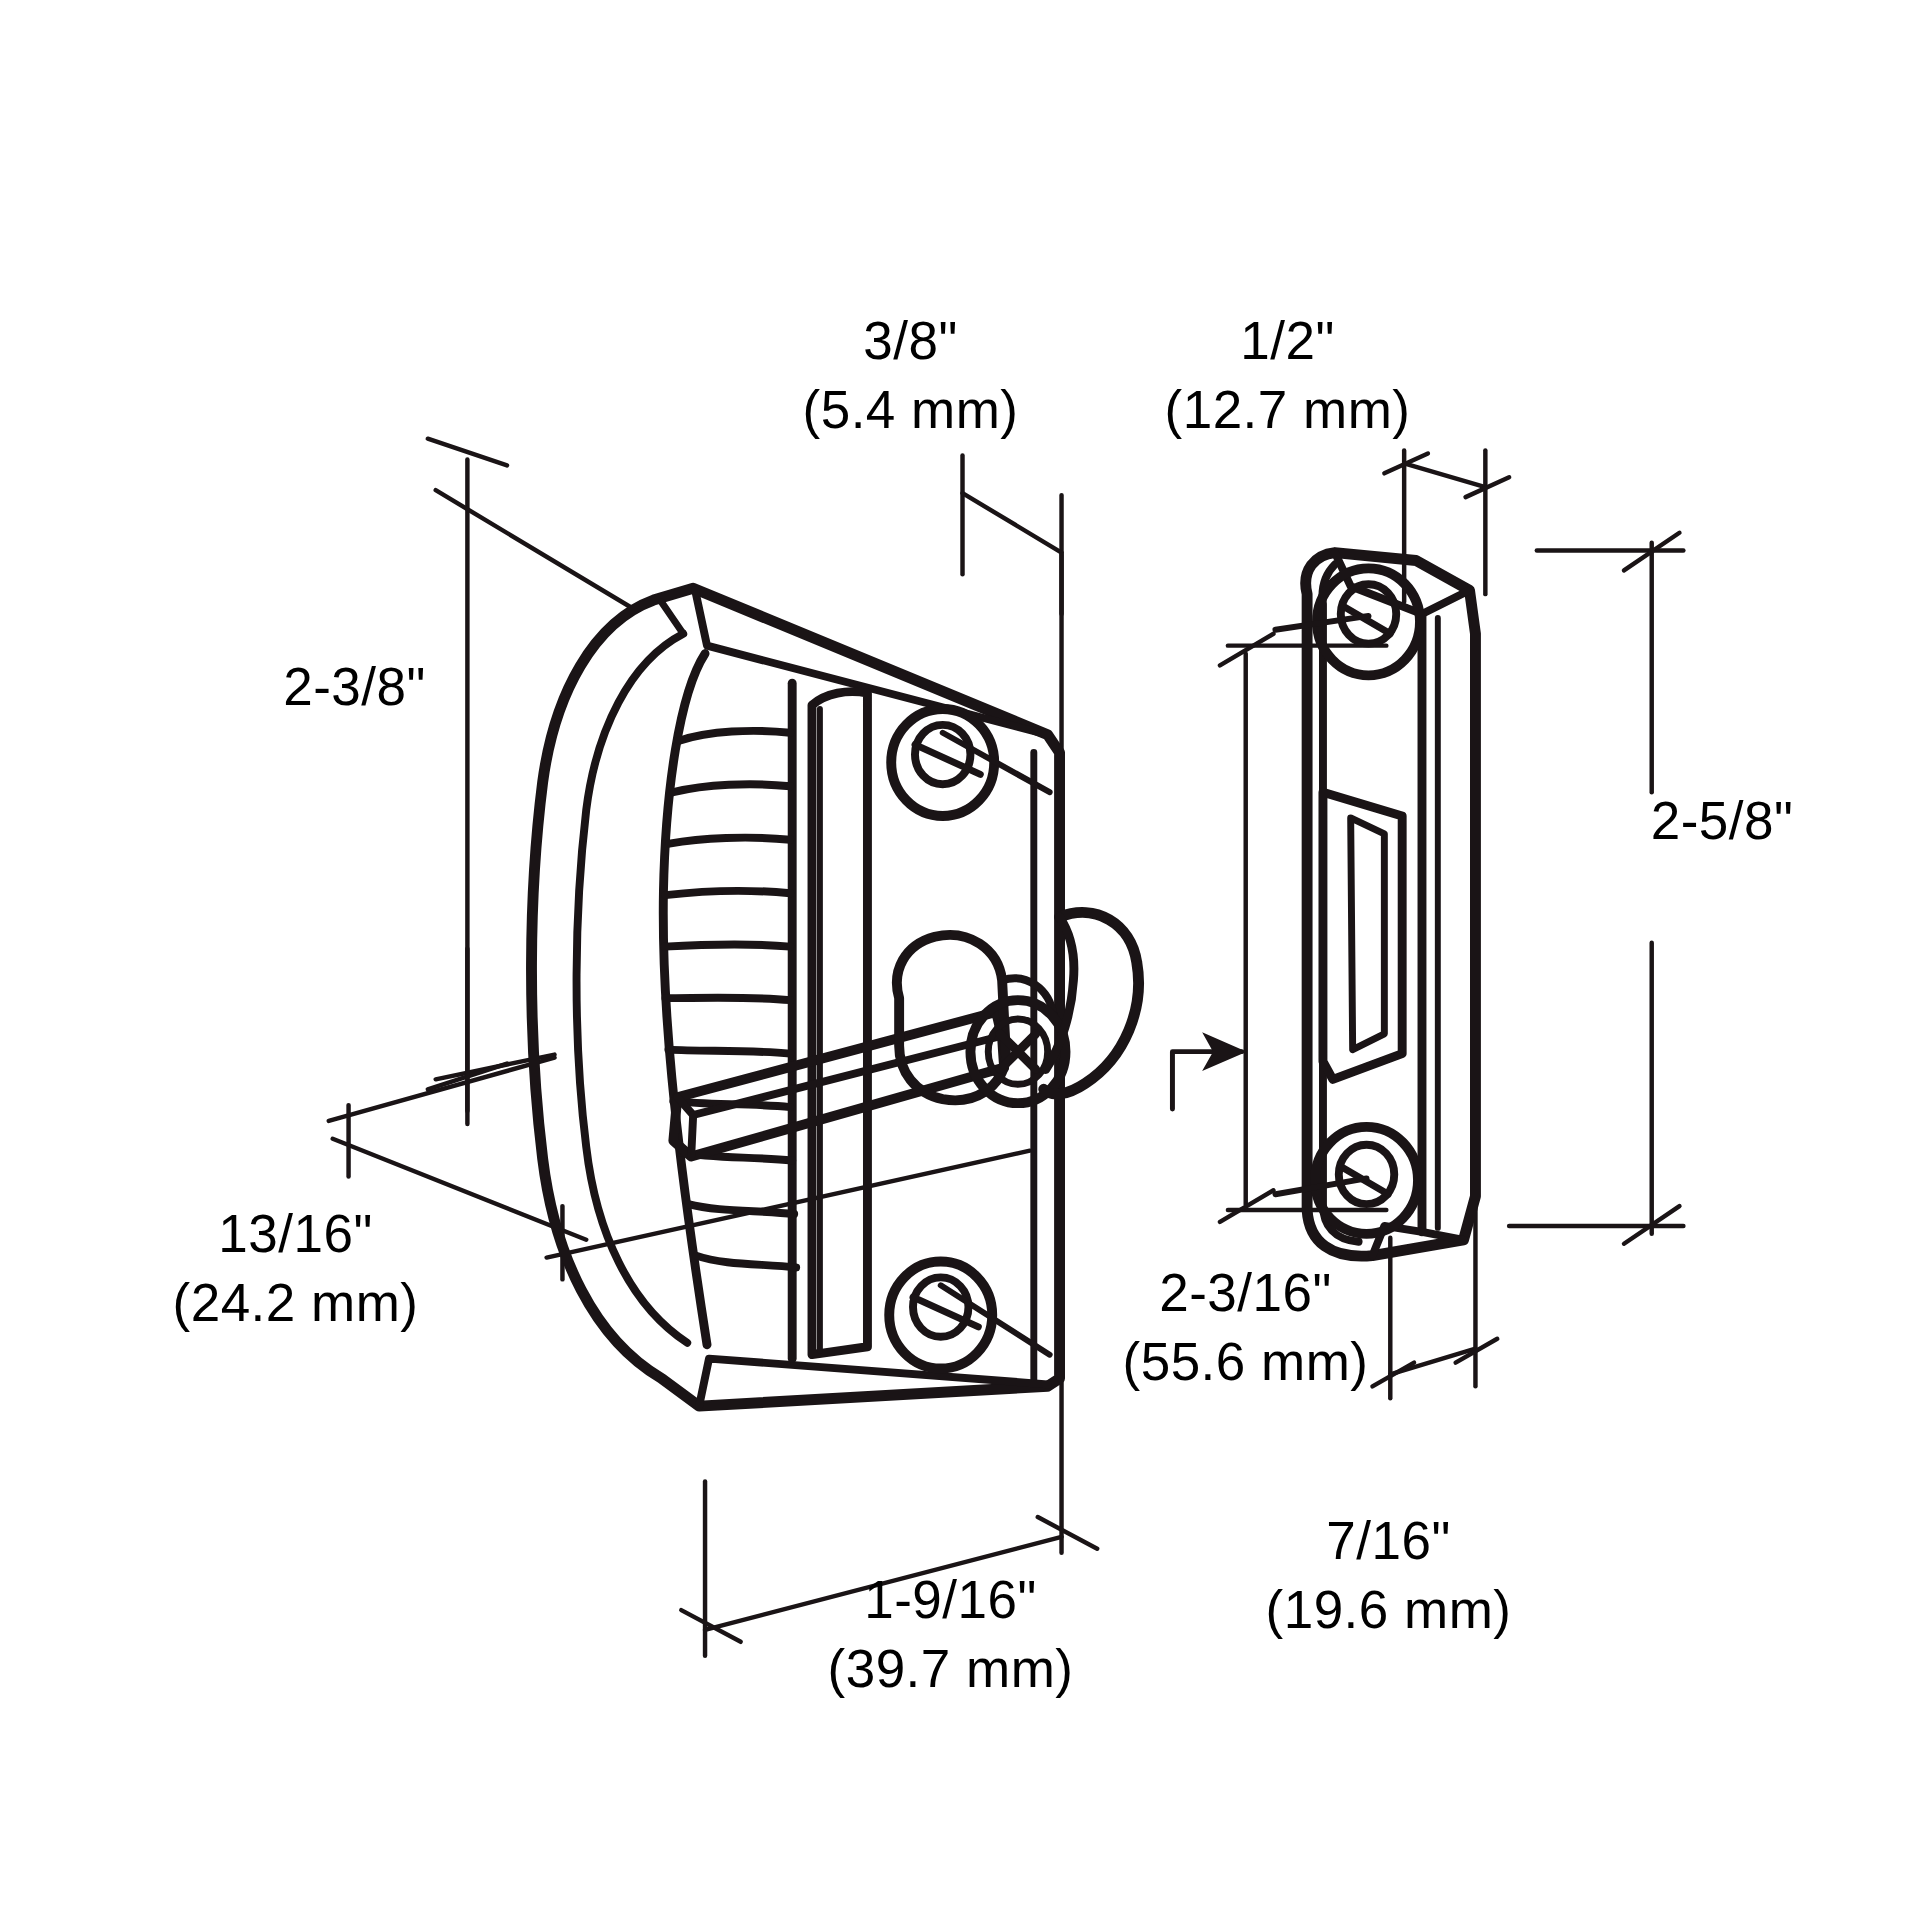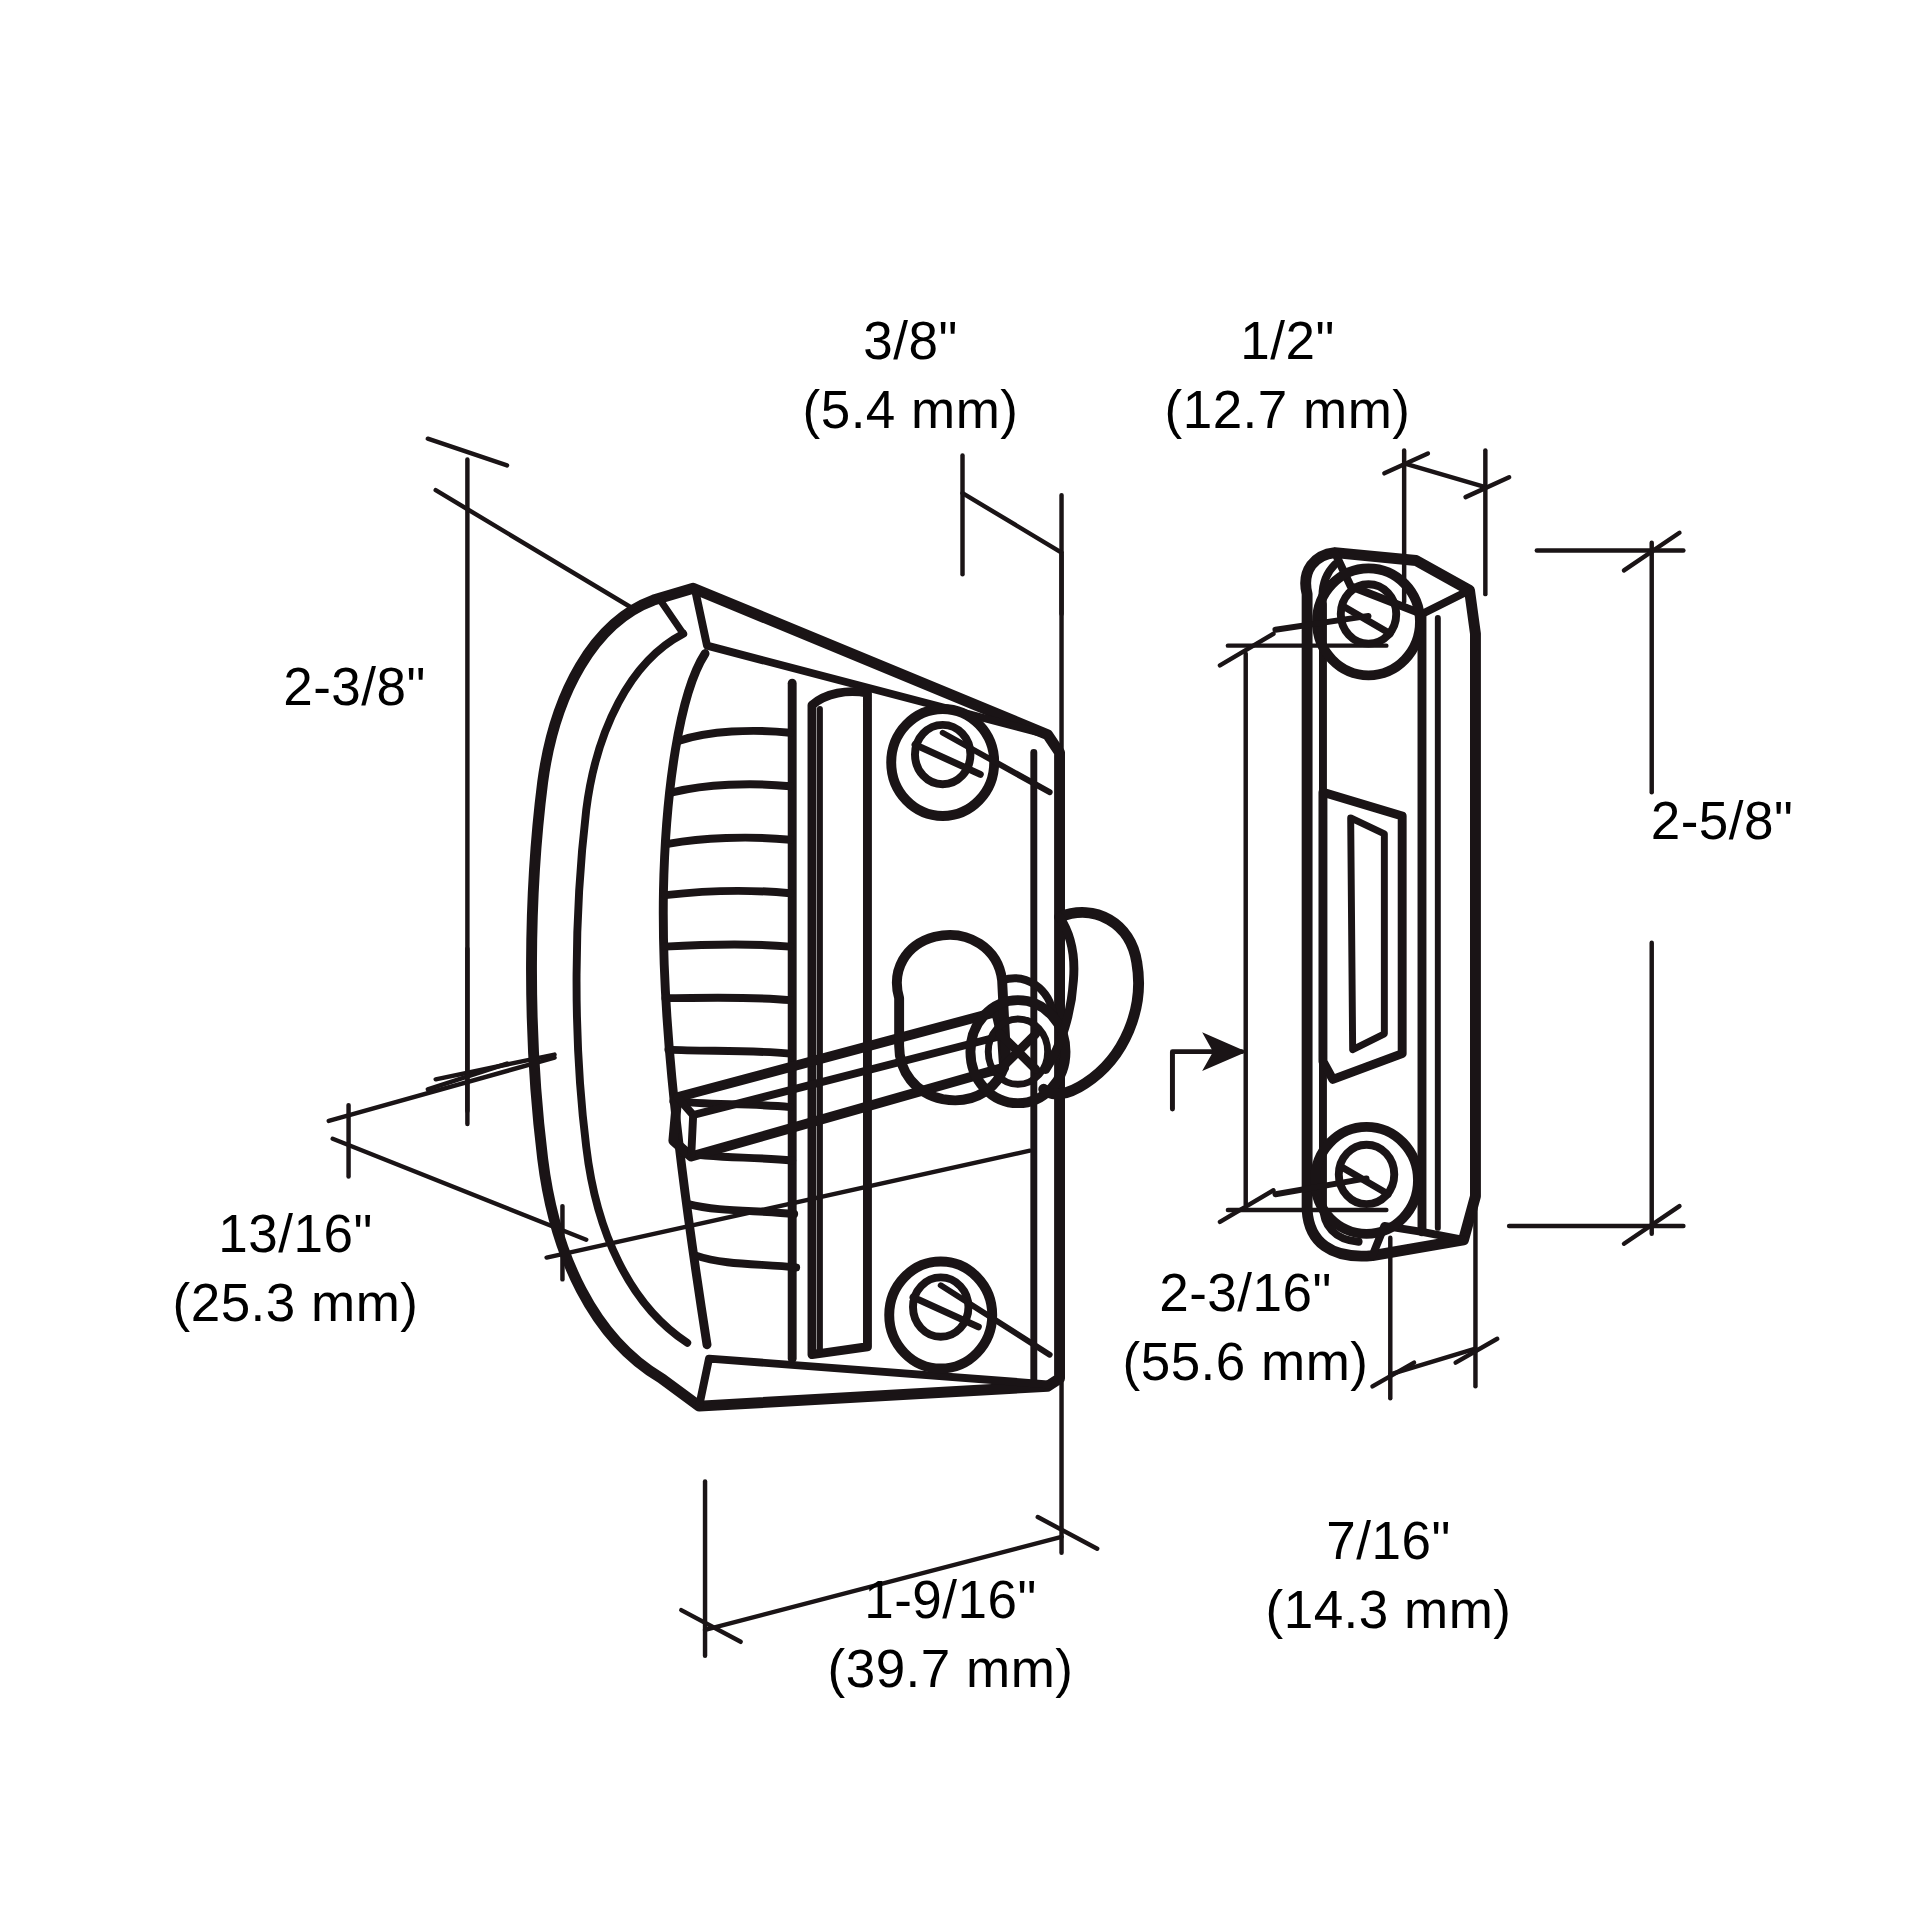--- a/index.html
+++ b/index.html
@@ -275,36 +275,36 @@
     <span class="dl-line">1/2"</span>
     <span class="dl-line">(12.7 mm)</span>
   </div>
 
   <div class="dim-label" style="left:186px; top:653px; width:337px;">
     <span class="dl-line">2-3/8"</span>
   </div>
 
   <div class="dim-label" style="left:127px; top:1200px; width:337px;">
     <span class="dl-line">13/16"</span>
-    <span class="dl-line">(25.3 mm)</span>
+    <span class="dl-line">(24.2 mm)</span>
   </div>
 
   <div class="dim-label" style="left:782px; top:1566px; width:337px;">
     <span class="dl-line">1-9/16"</span>
     <span class="dl-line">(39.7 mm)</span>
   </div>
 
   <div class="dim-label" style="left:1544px; top:787px; width:356px;">
     <span class="dl-line">2-5/8"</span>
   </div>
 
   <div class="dim-label" style="left:1077px; top:1259px; width:337px;">
     <span class="dl-line">2-3/16"</span>
     <span class="dl-line">(55.6 mm)</span>
   </div>
 
   <div class="dim-label" style="left:1220px; top:1507px; width:337px;">
     <span class="dl-line">7/16"</span>
-    <span class="dl-line">(14.3 mm)</span>
+    <span class="dl-line">(19.6 mm)</span>
   </div>
 
 </div>
 
 
 </body></html>

